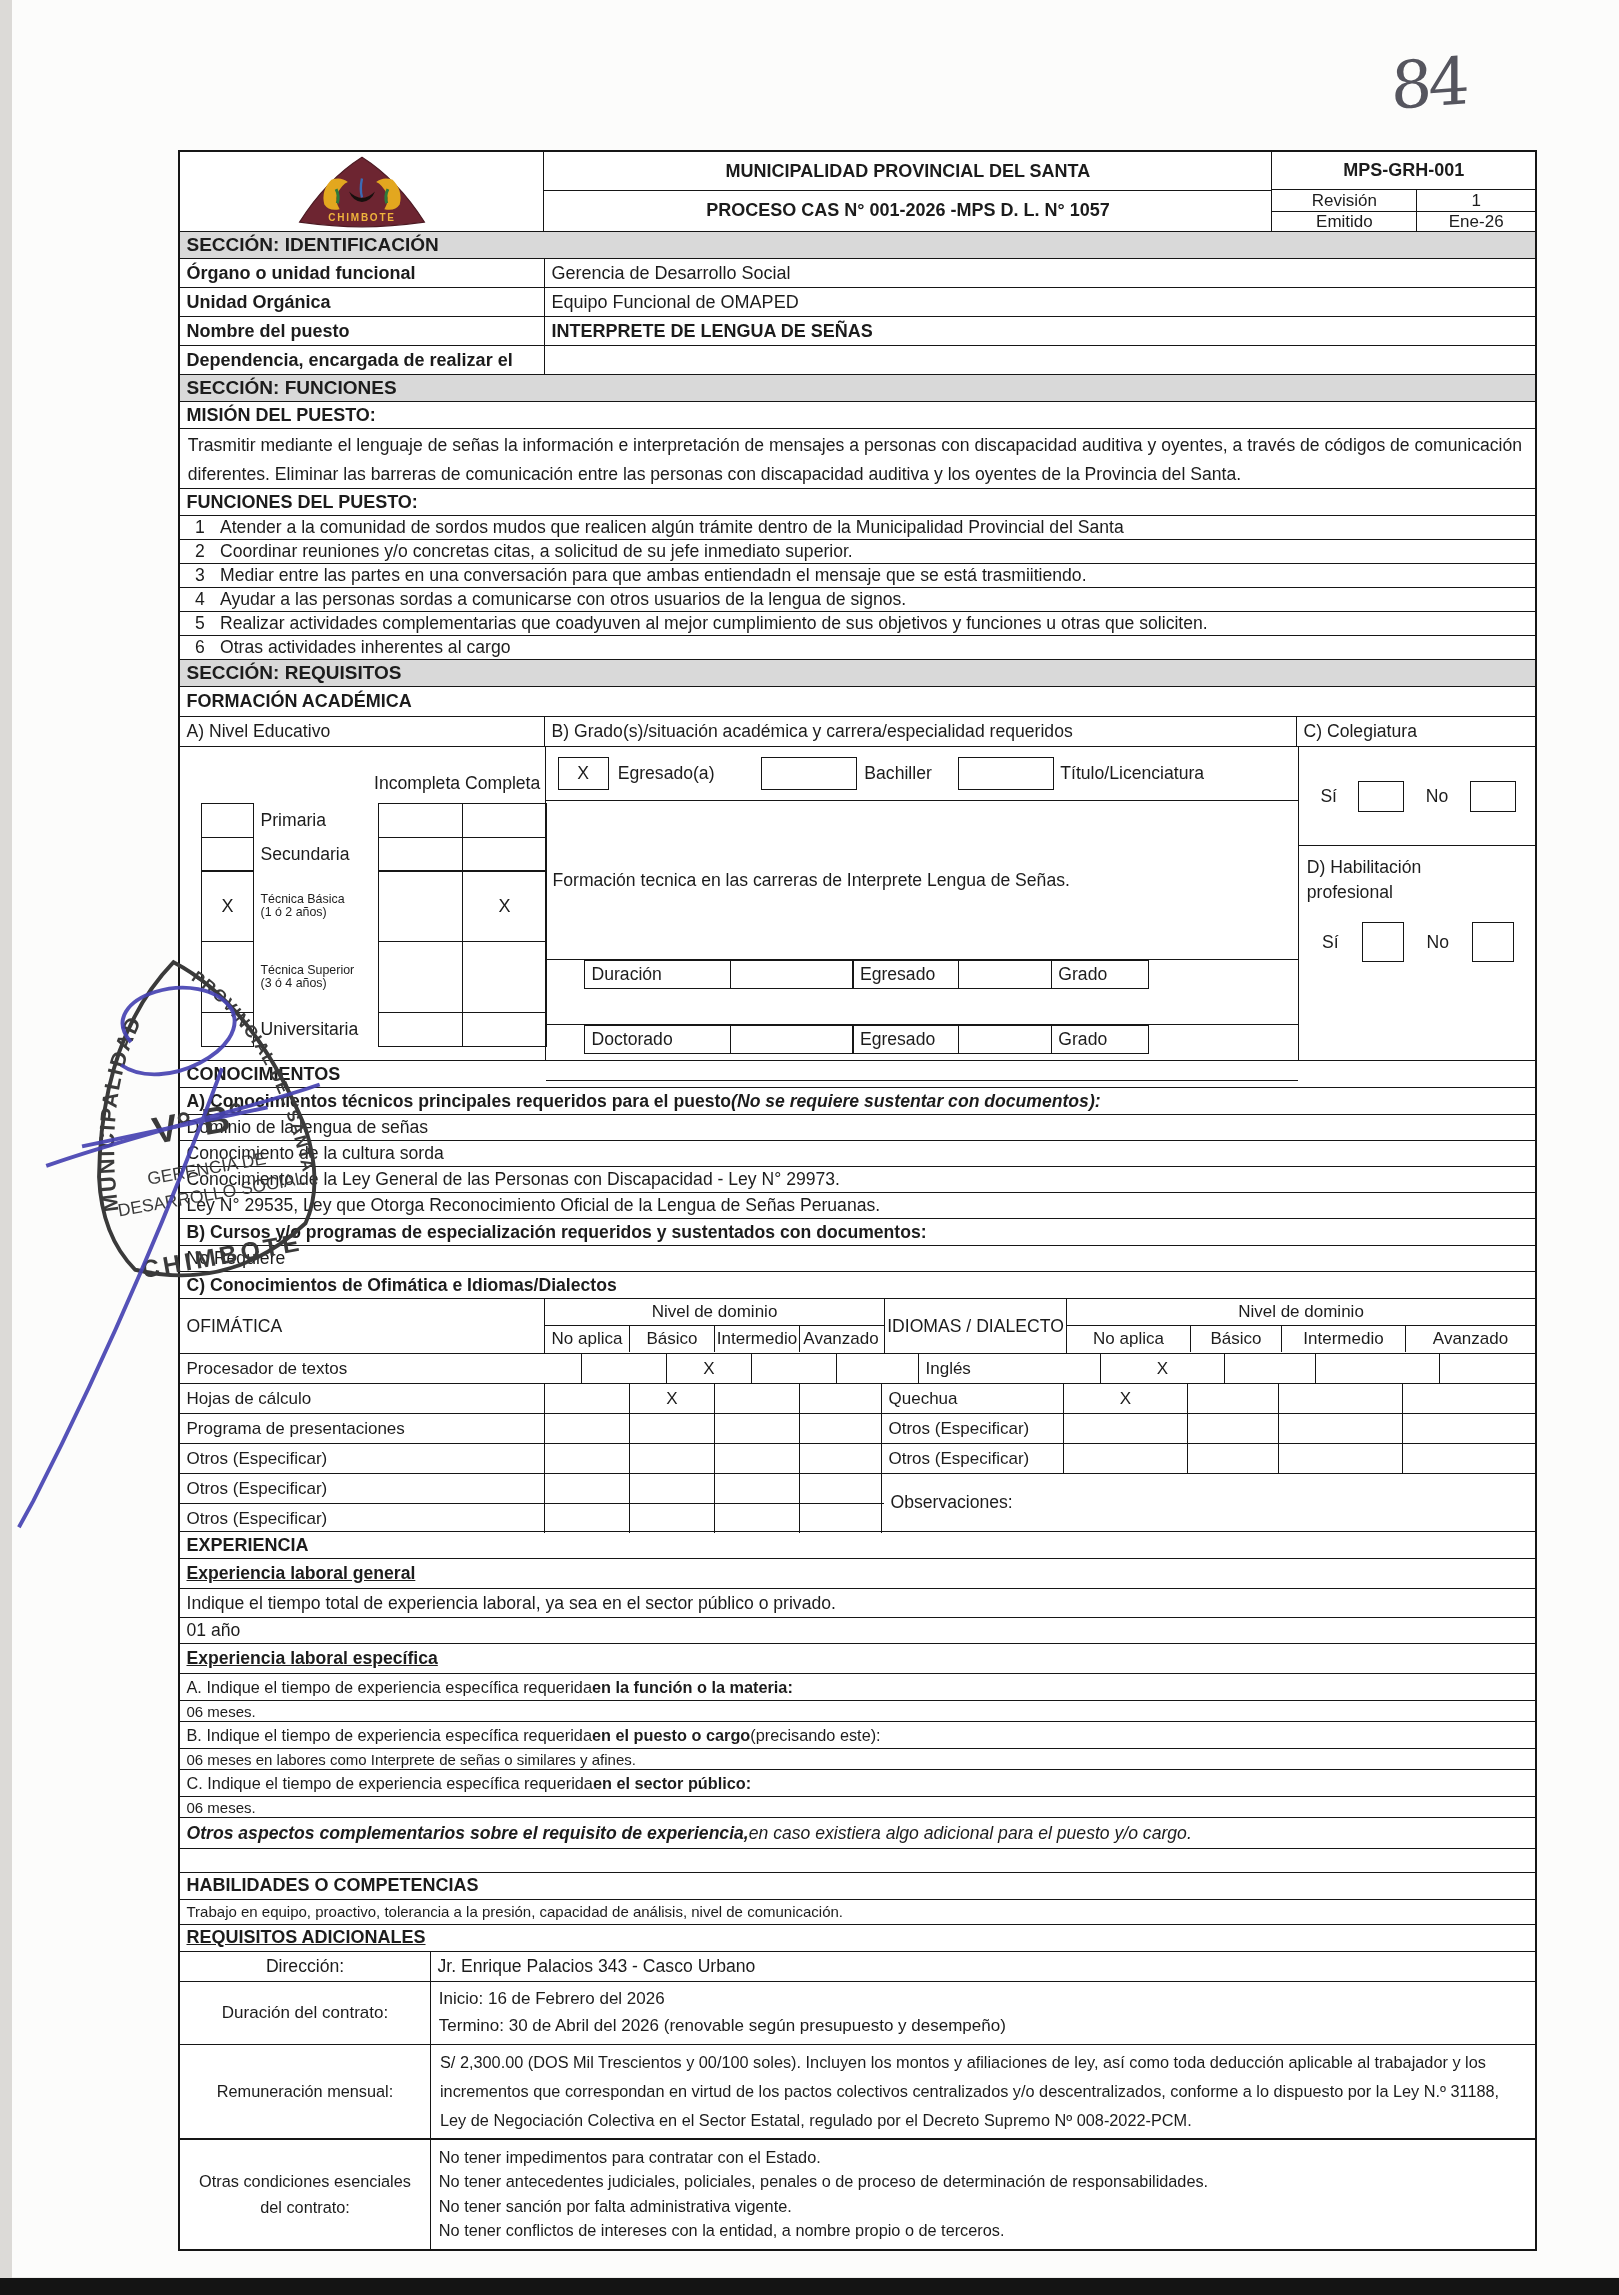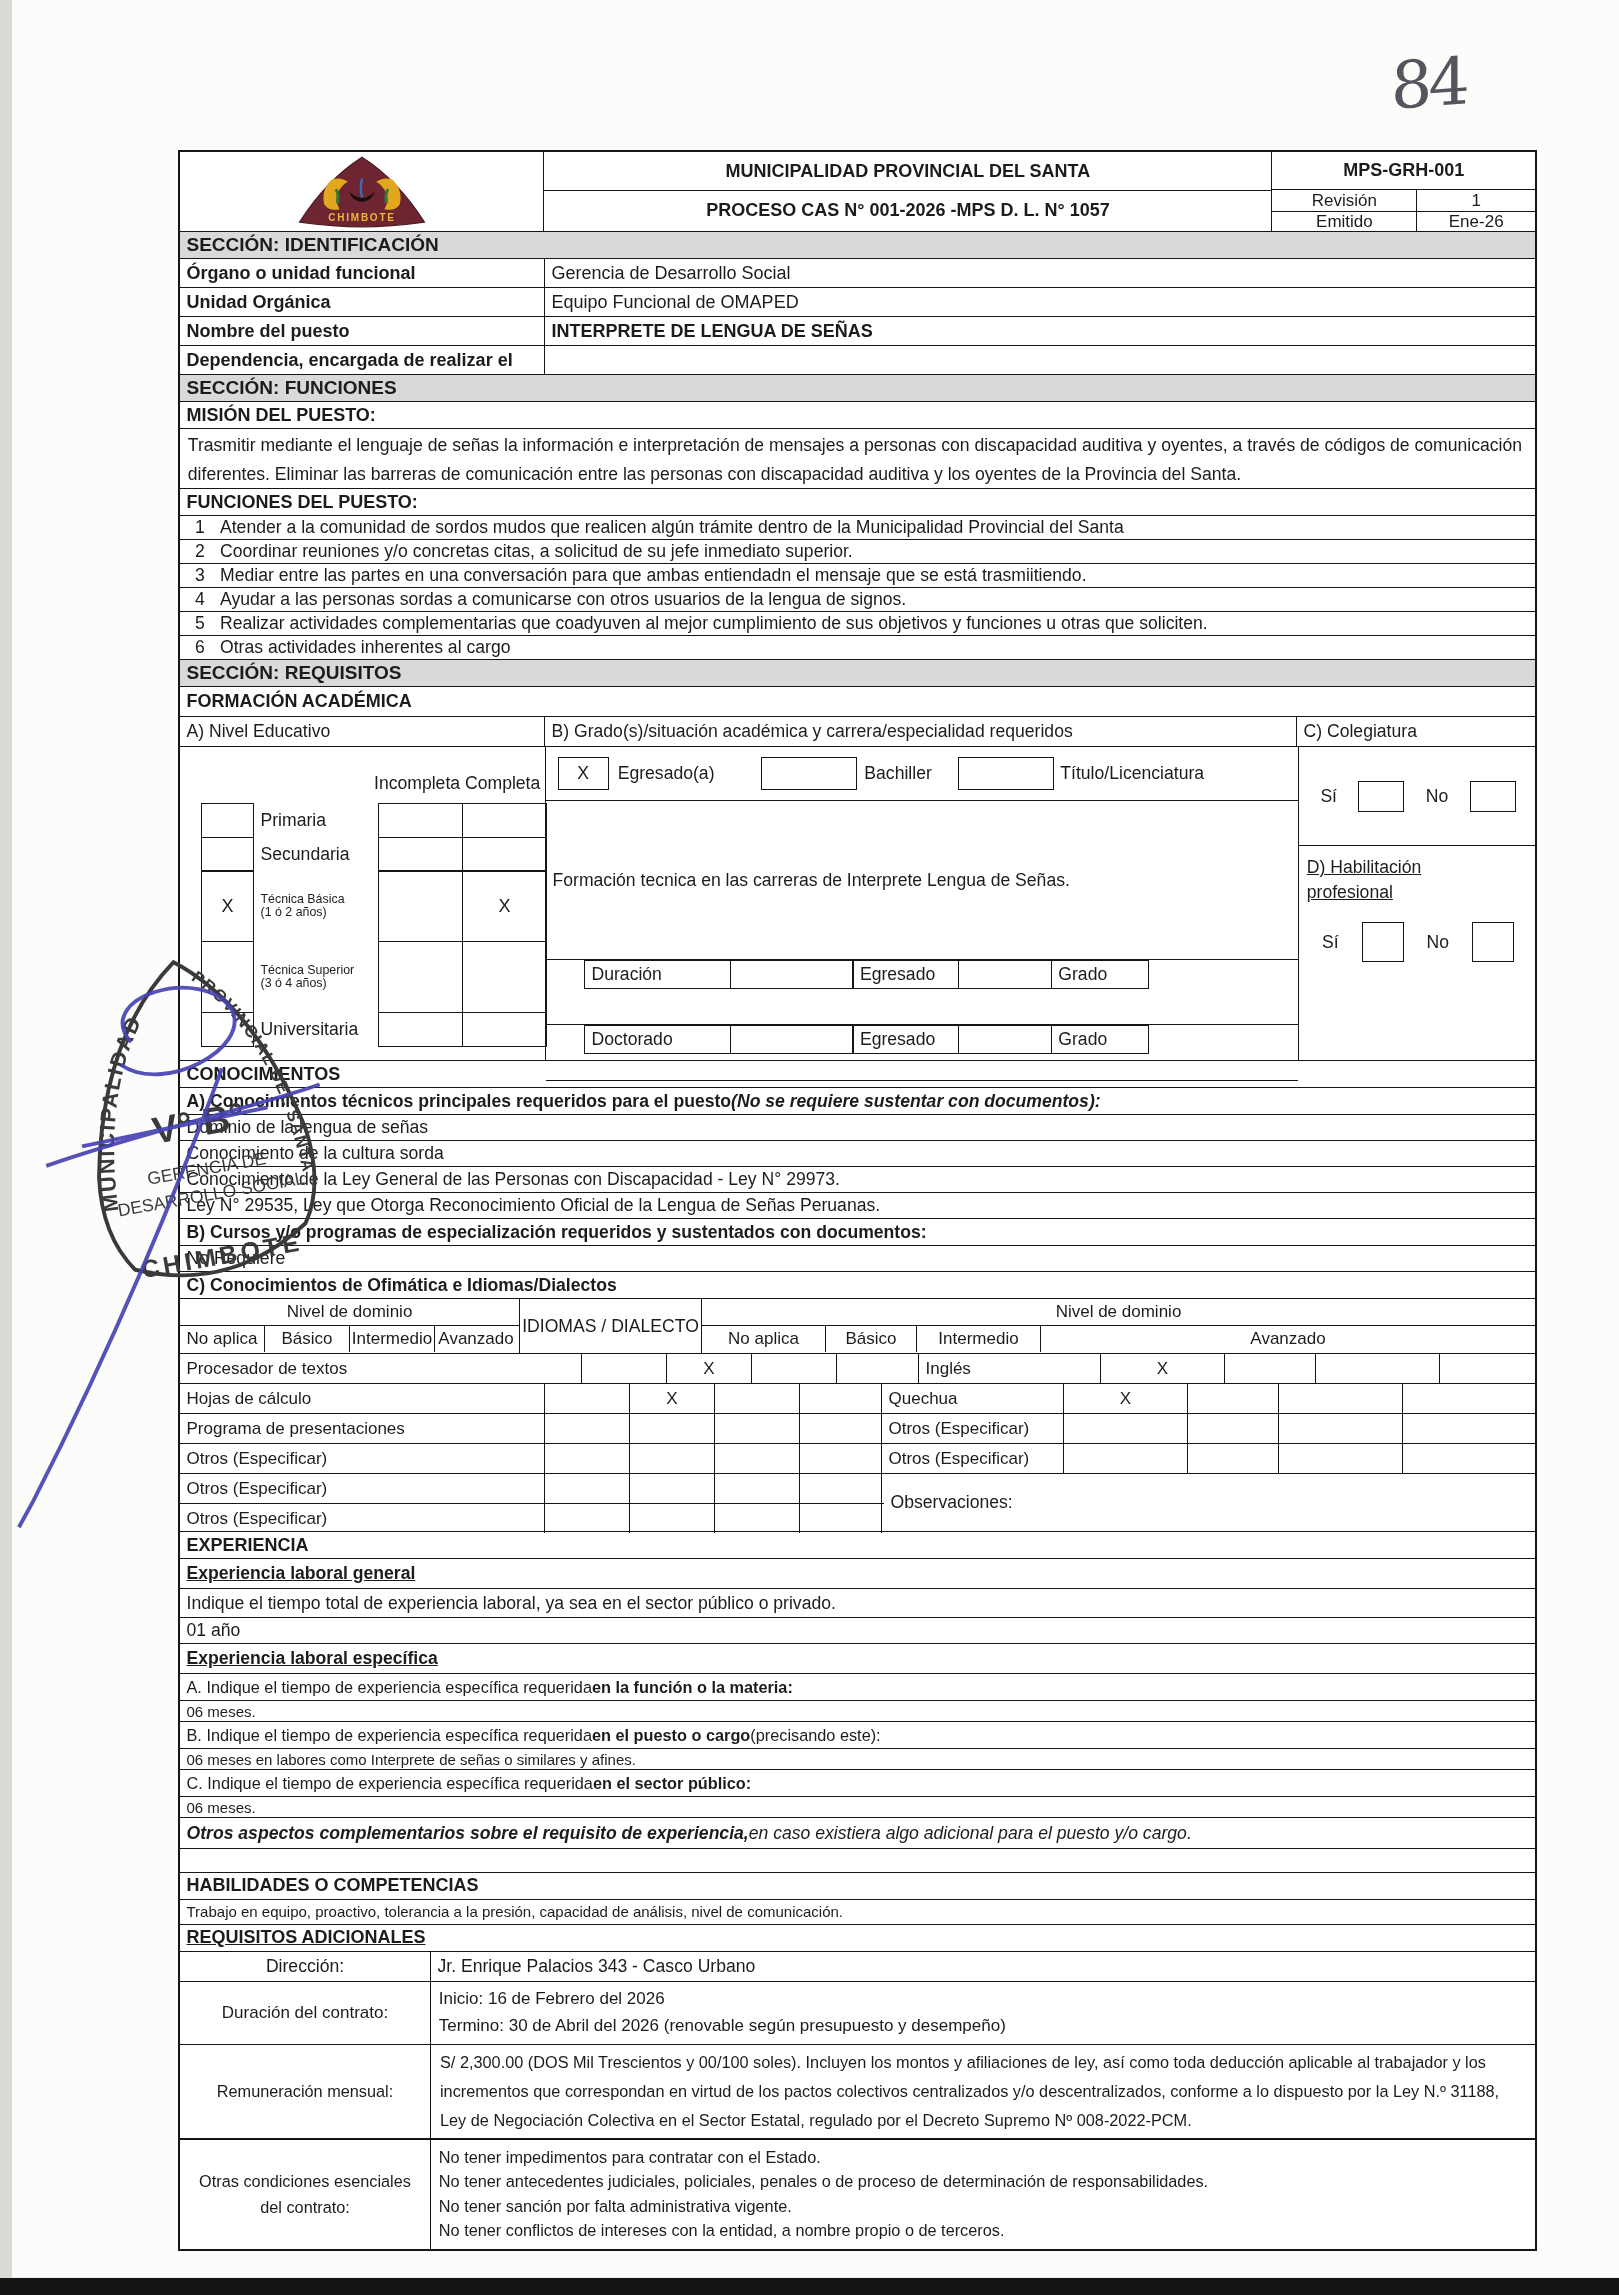--- a/index.html
+++ b/index.html
@@ -218,21 +218,21 @@
       <div style="height:26px;border-bottom:1.3px solid #161616;"></div>
     </div>
 
     <div class="colC">
       <div style="height:98px;display:flex;align-items:center;justify-content:space-evenly;border-bottom:1.3px solid #161616;">
         <span class="fs27">Sí</span>
         <span class="bx" style="width:46px;height:31px;"></span>
         <span class="fs27">No</span>
         <span class="bx" style="width:46px;height:31px;"></span>
       </div>
-      <div class="fs27" style="padding:9px 0 0 7.8px;line-height:25px;width:150px;text-decoration:underline;">D) Habilitación profesional</div>
+      <div class="fs27" style="padding:9px 0 0 7.8px;line-height:25px;width:150px;">D) Habilitación profesional</div>
       <div style="display:flex;align-items:center;justify-content:space-evenly;margin-top:17px;">
         <span class="fs27">Sí</span>
         <span class="bx" style="width:42px;height:40px;"></span>
         <span class="fs27">No</span>
         <span class="bx" style="width:42px;height:40px;"></span>
       </div>
     </div>
   </div>
 
   <div class="r bold fs28 pl" style="height:27px;">CONOCIMIENTOS</div>
@@ -242,20 +242,21 @@
   </div>
   <div class="r fs27 pl" style="height:26px;">Dominio de la lengua de señas</div>
   <div class="r fs27 pl" style="height:26px;">Conocimiento de la cultura sorda</div>
   <div class="r fs27 pl" style="height:26px;">Conocimiento de la Ley General de las Personas con Discapacidad - Ley N° 29973.</div>
   <div class="r fs27 pl" style="height:26px;">Ley N° 29535, Ley que Otorga Reconocimiento Oficial de la Lengua de Señas Peruanas.</div>
   <div class="r bold fs27 pl" style="height:27px;">B) Cursos y/o programas de especialización requeridos y sustentados con documentos:</div>
   <div class="r fs27 pl" style="height:26px;">No Requiere</div>
   <div class="r bold fs27 pl" style="height:27px;">C) Conocimientos de Ofimática e Idiomas/Dialectos</div>
 
   <div class="r" style="height:55px;align-items:stretch;">
+    <div class="cell vr pl fs27" style="width:365px;">OFIMÁTICA</div>
     <div style="width:339px;" class="vr">
       <div class="cell c fs26" style="height:27px;border-bottom:1.3px solid #161616;width:100%;">Nivel de dominio</div>
       <div style="display:flex;height:26px;">
         <div class="ofc fs26 vr" style="width:85px;">No aplica</div>
         <div class="ofc fs26 vr" style="width:85px;">Básico</div>
         <div class="ofc fs26 vr" style="width:85px;">Intermedio</div>
         <div class="ofc fs26" style="width:82px;">Avanzado</div>
       </div>
     </div>
     <div class="cell vr c fs27" style="width:182px;">IDIOMAS / DIALECTO</div>

